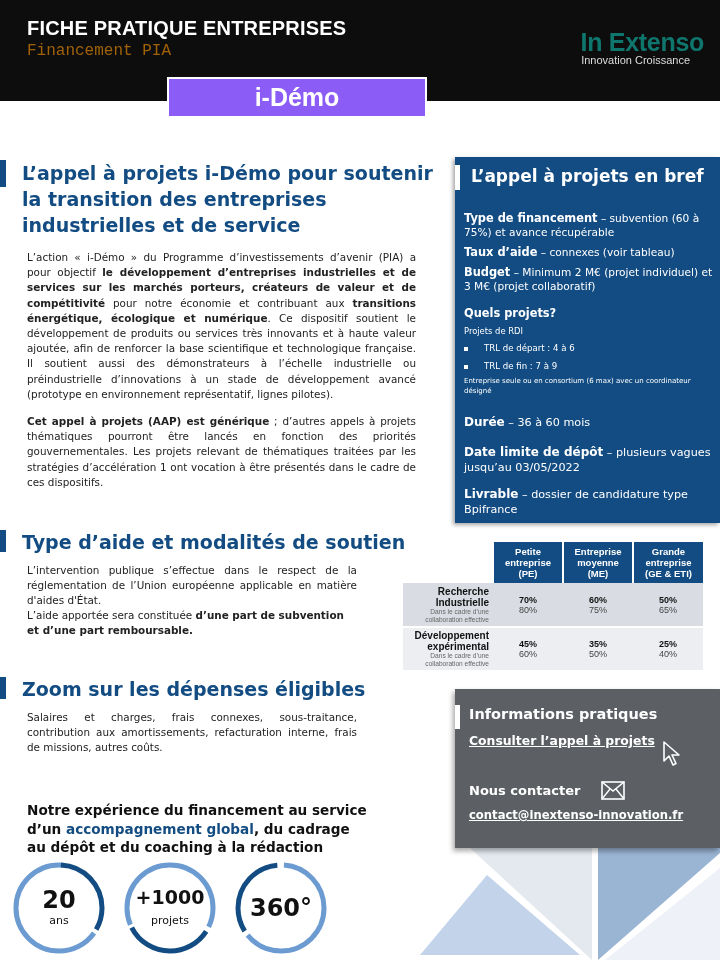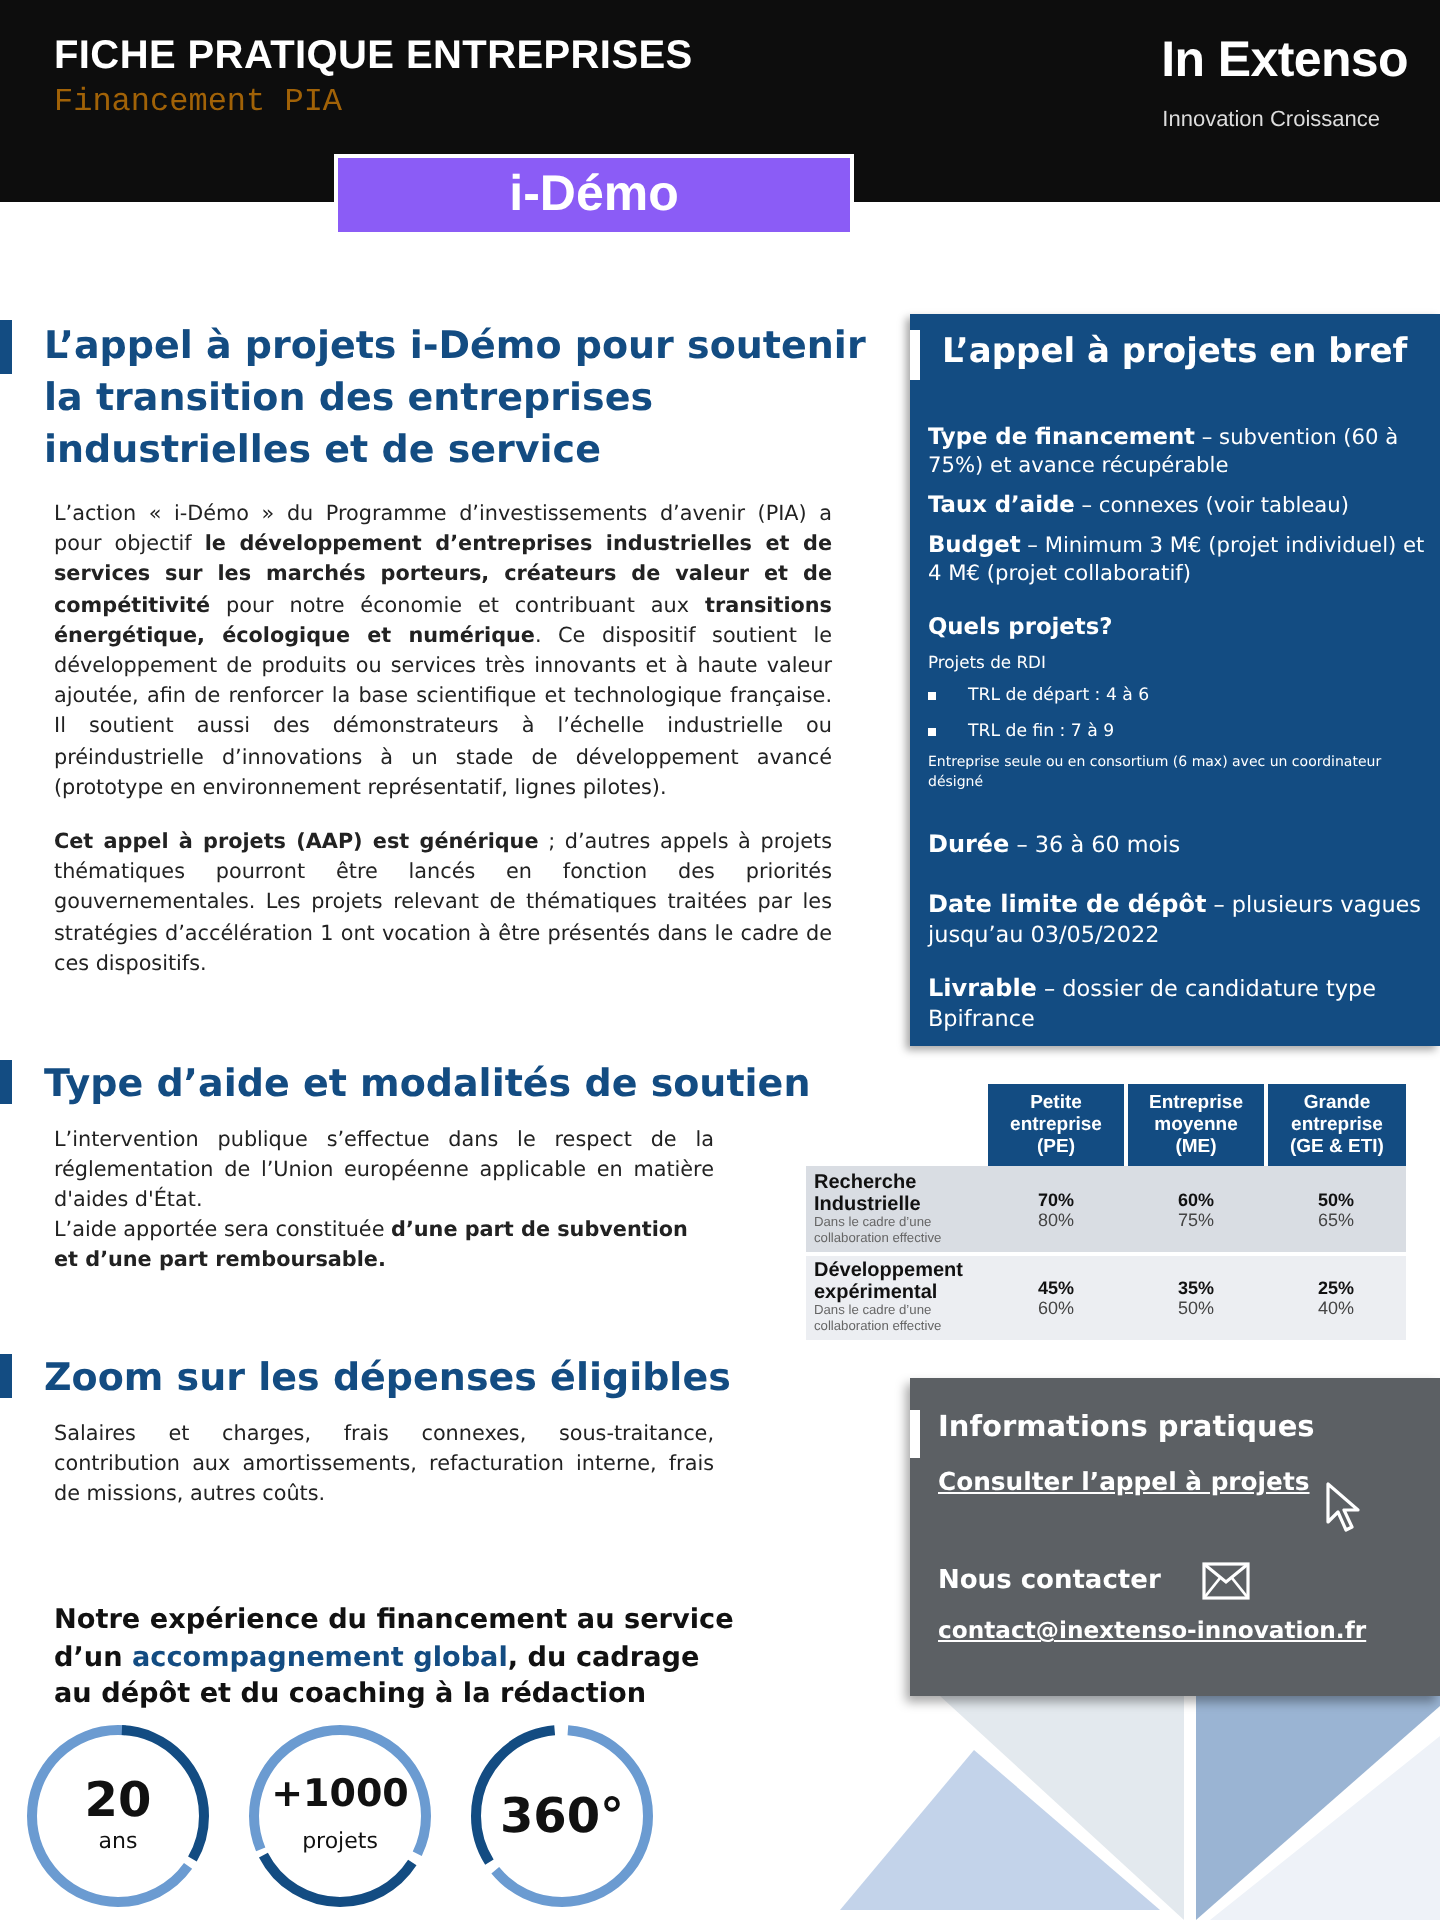--- a/index.html
+++ b/index.html
@@ -2,21 +2,21 @@
 <html><head>
 <meta charset="utf-8">
 <style>
   * { margin:0; padding:0; box-sizing:border-box; }
   html, body { width:720px; height:960px; background:#ffffff; overflow:hidden; }
   body { position:relative; font-family:"DejaVu Sans", sans-serif; color:#222; }
 
   .header-band { position:absolute; left:0; top:0; width:720px; height:101px; background:#0d0d0d;text-align:right; }
   .fiche-title { position:absolute; left:27px; top:17px; font-family:"Liberation Sans", sans-serif; font-weight:bold; font-size:20px; color:#fff; letter-spacing:0.2px; }
   .fiche-sub { position:absolute; left:27px; top:42px; font-family:Liberation Mono, monospace; font-size:16px; color:#a16207; }
-  .brand-name { position:absolute; right:16px; top:16px; font-family:"Liberation Sans", sans-serif; font-weight:bold; font-size:25px; color:#ffffff; letter-spacing:-0.3px; }
+  .brand-name { position:absolute; right:16px; top:28px; font-family:"Liberation Sans", sans-serif; font-weight:bold; font-size:25px; color:#0f766e; letter-spacing:-0.3px; }
   .brand-tag { position:absolute; right:30px; top:54px; font-family:"Liberation Sans", sans-serif; font-size:11px; color:#ddd; }
 
   .title-badge { position:absolute; left:167px; top:77px; width:260px; height:41px; background:#8b5cf6; border:2px solid #fff; display:flex; align-items:center; justify-content:center; }
   .title-badge span { font-family:"Liberation Sans", sans-serif; font-weight:bold; font-size:25px; color:#fff; }
 
   .accent-bar { position:absolute; left:0; width:6px; background:#134c82; }
 
   .h1 { position:absolute; left:22px; font-family:"DejaVu Sans", sans-serif; font-weight:bold; color:#134c82; }
   .main-title { top:160px; font-size:19px; line-height:26px; width:420px; }
   .body-text { position:absolute; left:27px; width:389px; font-family:"DejaVu Sans", sans-serif; font-size:10.4px; line-height:15.2px; color:#222; text-align:justify; }
@@ -37,21 +37,21 @@
   .brief-big b { font-weight:bold; font-size:12px; }
 
   
   .aid-table { position:absolute; left:403px; top:542px; border-collapse:collapse; font-family:"Liberation Sans", sans-serif; }
   .aid-table th { background:#134c82; color:#fff; font-size:9.5px; font-weight:bold; line-height:11px; text-align:center; border-left:2px solid #fff; padding:4px 2px; height:41px; vertical-align:middle; }
   .aid-table th.blank { background:transparent; border:none; width:90px; }
   .aid-table th.c { width:70px; }
   .aid-table td { font-size:9px; text-align:center; vertical-align:middle; padding:2px 4px; }
   .aid-table tr.r1 td { background:#d9dde3; height:44px; border-bottom:2px solid #fff; }
   .aid-table tr.r2 td { background:#eceef2; height:42px; }
-  .aid-table td.label { text-align:left; }
+  .aid-table td.label { text-align:right; }
   .aid-table .lbl-main { font-weight:bold; font-size:10px; line-height:11px; color:#111; display:block; }
   .aid-table .lbl-sub { font-size:6.6px; line-height:8px; color:#666; display:block; }
   .aid-table .v1 { font-weight:bold; display:block; color:#111; }
   .aid-table .v2 { display:block; color:#444; }
 
   
   .info { position:absolute; left:455px; top:689px; width:265px; height:159px; background:#5c6064; box-shadow:-2px 3px 5px rgba(0,0,0,0.35); color:#fff; }
   .info-bar { position:absolute; left:0; top:16px; width:5px; height:24px; background:#fff; }
   .info-title { position:absolute; left:14px; top:17px; font-weight:bold; font-size:14.5px; white-space:nowrap; }
   .info-link { position:absolute; left:14px; top:44px; font-weight:bold; font-size:12.4px; text-decoration:underline; color:#fff; white-space:nowrap; }
@@ -96,21 +96,21 @@
   <div class="brief-bar"></div>
   <div class="brief-title">L’appel à projets en bref</div>
 
   <div class="brief-item" style="top:55px;">
     <b>Type de financement</b><span> – subvention (60 à 75%) et avance récupérable</span>
   </div>
   <div class="brief-item" style="top:89px;">
     <b>Taux d’aide</b><span> – connexes (voir tableau)</span>
   </div>
   <div class="brief-item" style="top:109px;">
-    <b>Budget</b><span>  – Minimum 3 M€ (projet individuel) et 4 M€ (projet collaboratif)</span>
+    <b>Budget</b><span>  – Minimum 2 M€ (projet individuel) et 3 M€ (projet collaboratif)</span>
   </div>
   <div class="brief-item" style="top:150px;">
     <b>Quels projets?</b>
   </div>
   <div class="brief-small" style="top:169px;font-size:8.4px;">Projets  de RDI</div>
   <div class="brief-bullet" style="top:186px;"><span class="sq"></span><span>TRL de départ : 4 à 6</span></div>
   <div class="brief-bullet" style="top:204px;"><span class="sq"></span><span>TRL de fin : 7 à 9</span></div>
   <div class="brief-small" style="top:219px;font-size:7px;line-height:10px;">Entreprise seule ou en consortium (6 max) avec un coordinateur désigné</div>
 
   <div class="brief-big" style="top:258px;">

